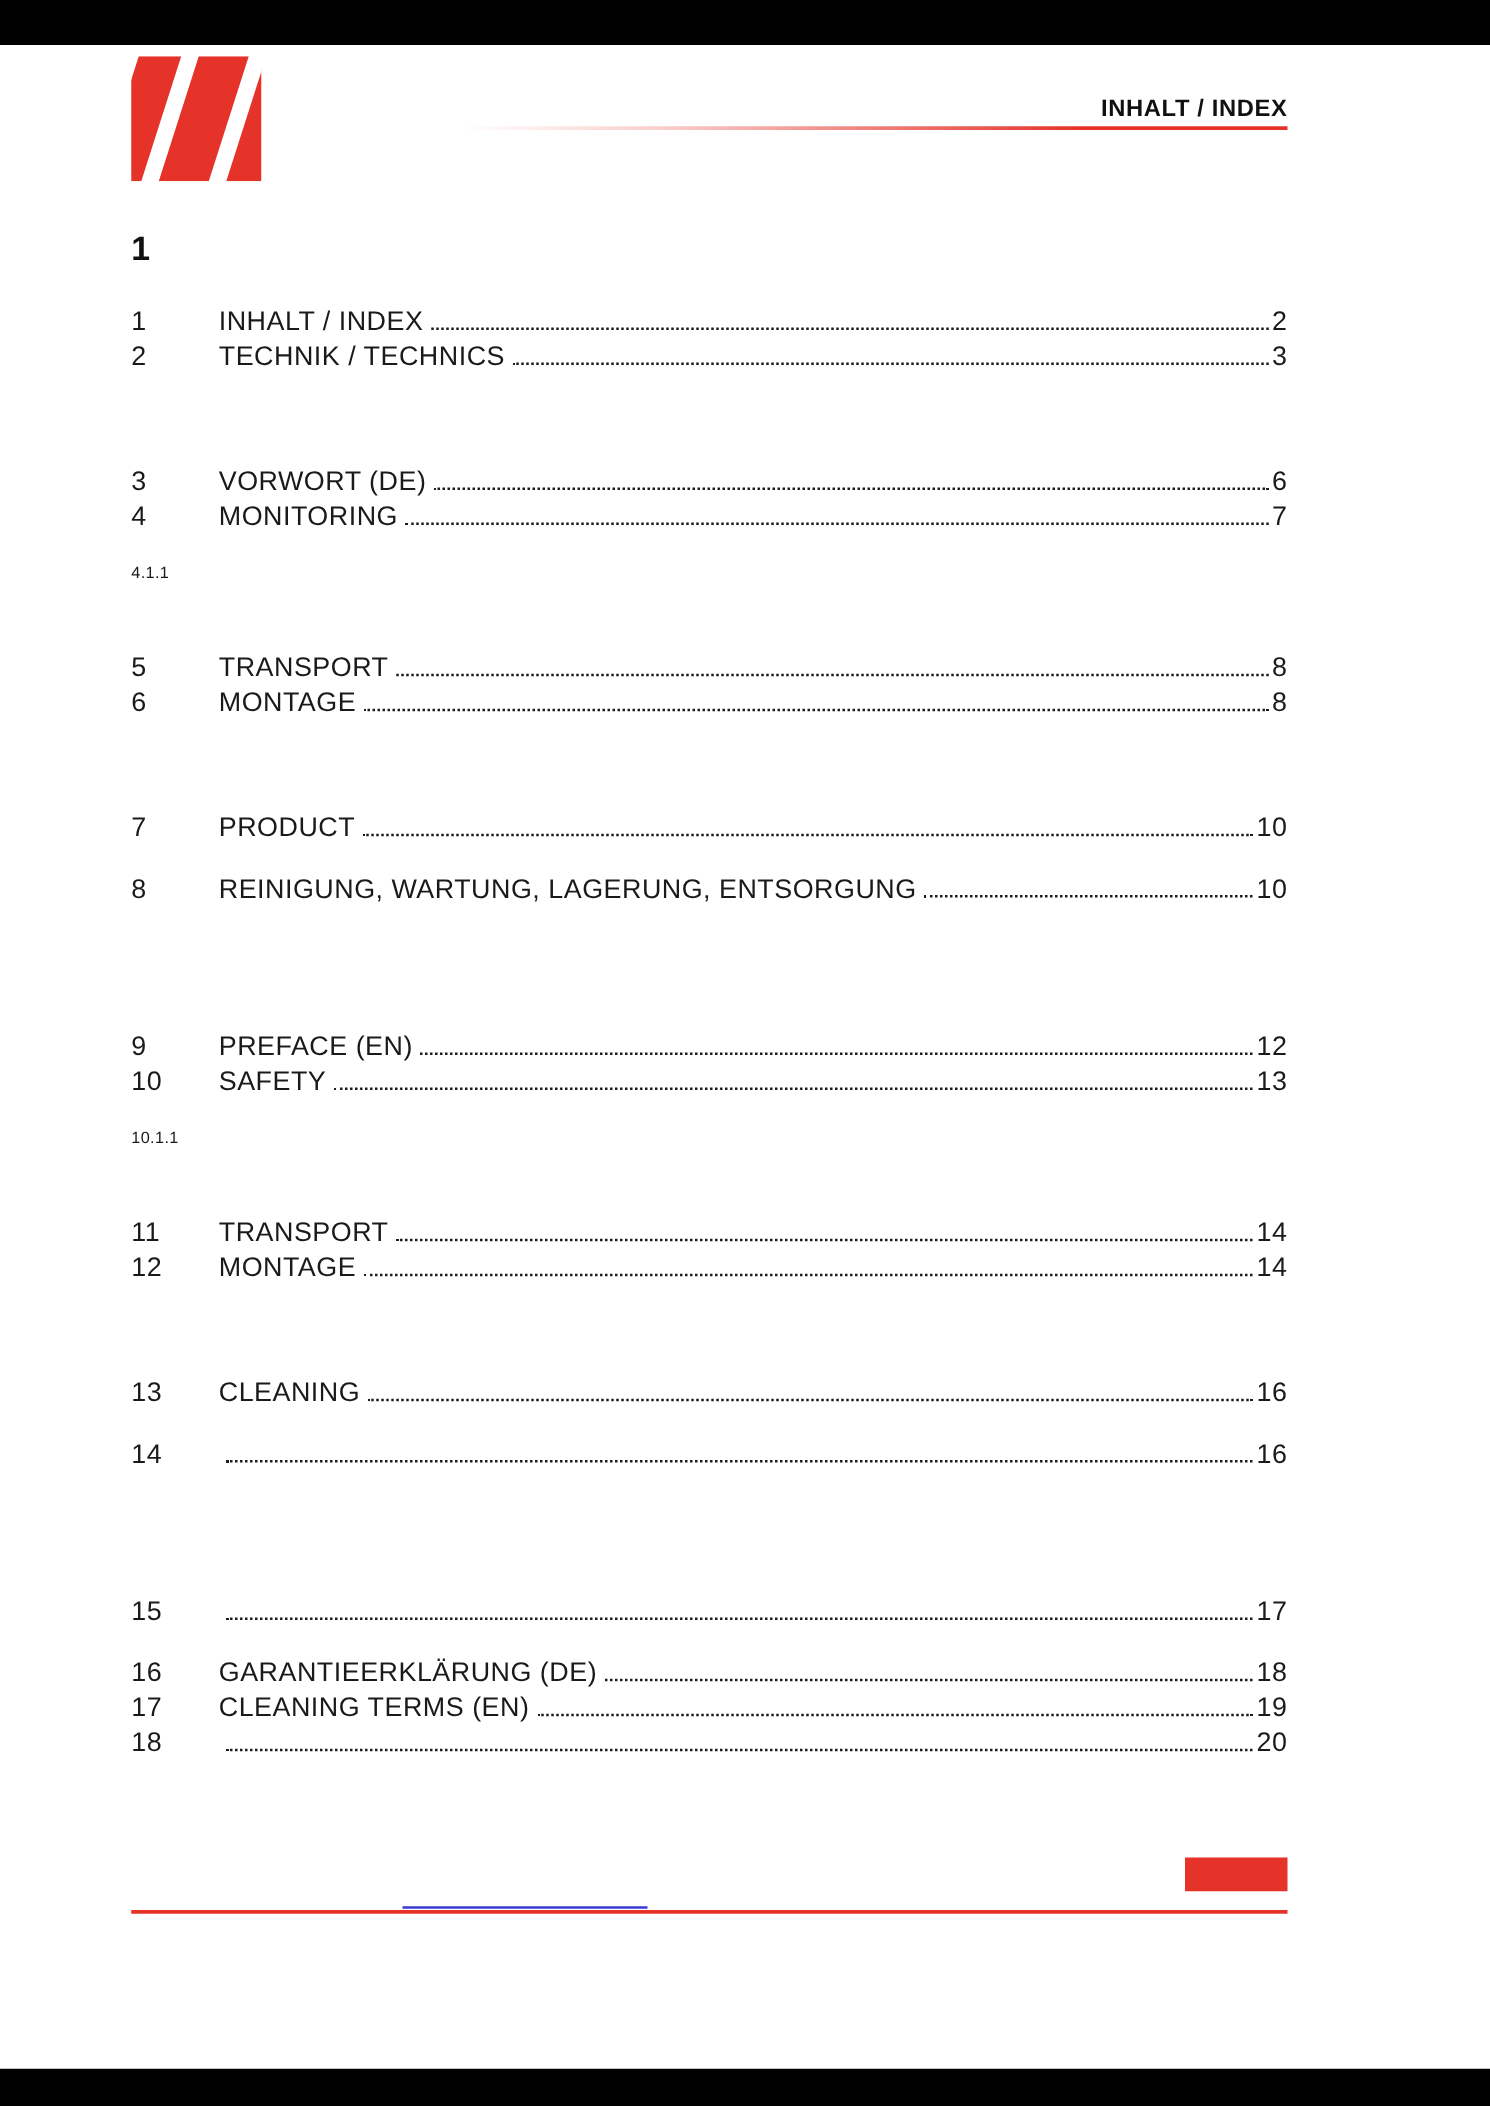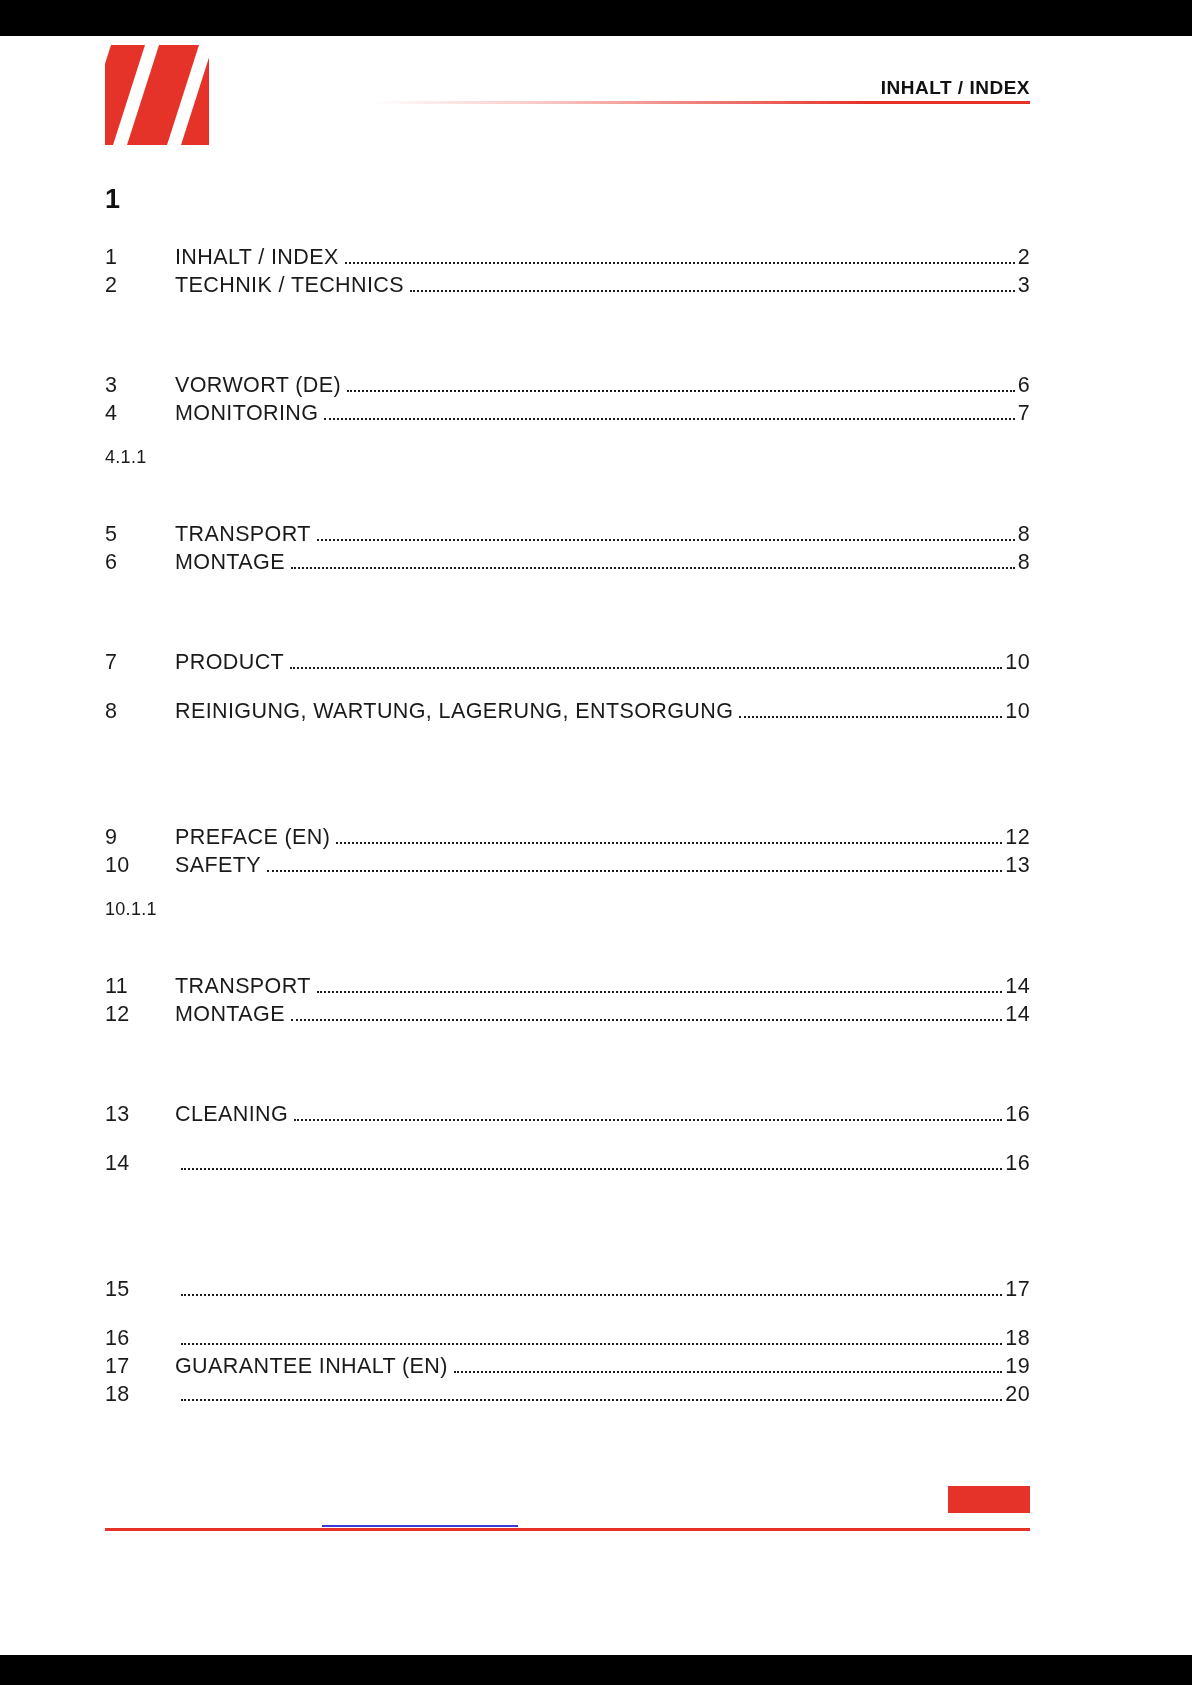--- a/index.html
+++ b/index.html
@@ -42,21 +42,21 @@
   .toc-title { flex:none; }
   .toc-dots  {
     flex:1; margin:0 3px 0 6px;
     border-bottom:2px dotted #1c1c1c;
     transform:translateY(-7px);
     min-width:20px;
   }
   .toc-page  { flex:none; text-align:right; }
 
   .toc-sub {
-    font-size:18px; line-height:17px; letter-spacing:.3px; color:#1a1a1a;
+    font-size:13px; line-height:17px; letter-spacing:.3px; color:#1a1a1a;
   }
 
   .g-sm { margin-top:21px; }
   .g-ms { margin-top:54px; }
   .g-md { margin-top:72px; }
   .g-xl { margin-top:98px; }
   .g-sub { margin-top:22px; }
 
   .footer-rule {
     position:absolute; left:105px; top:1528px; width:925px; height:3px;
@@ -187,26 +187,27 @@
     <span class="toc-dots"></span>
     <span class="toc-page">16</span>
   </div>
     <div class="toc-row g-xl">
     <span class="toc-num">15</span>
     <span class="toc-dots"></span>
     <span class="toc-page">17</span>
   </div>
     <div class="toc-row g-sm">
     <span class="toc-num">16</span>
+    <span class="toc-title">GARANTIEERKLÄRUNG (DE)</span>
     <span class="toc-dots"></span>
     <span class="toc-page">18</span>
   </div>
     <div class="toc-row">
     <span class="toc-num">17</span>
-    <span class="toc-title">GUARANTEE INHALT (EN)</span>
+    <span class="toc-title">CLEANING TERMS (EN)</span>
     <span class="toc-dots"></span>
     <span class="toc-page">19</span>
   </div>
     <div class="toc-row">
     <span class="toc-num">18</span>
     <span class="toc-dots"></span>
     <span class="toc-page">20</span>
   </div>
   </div>
 

